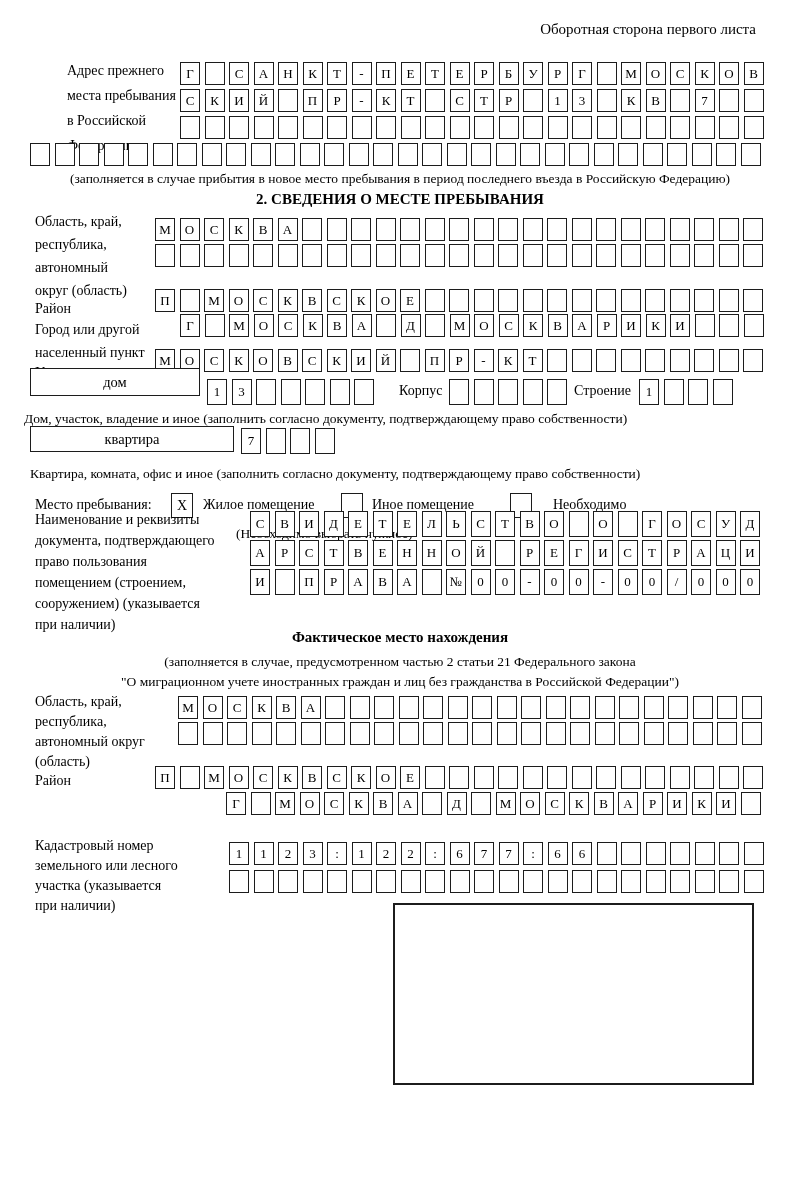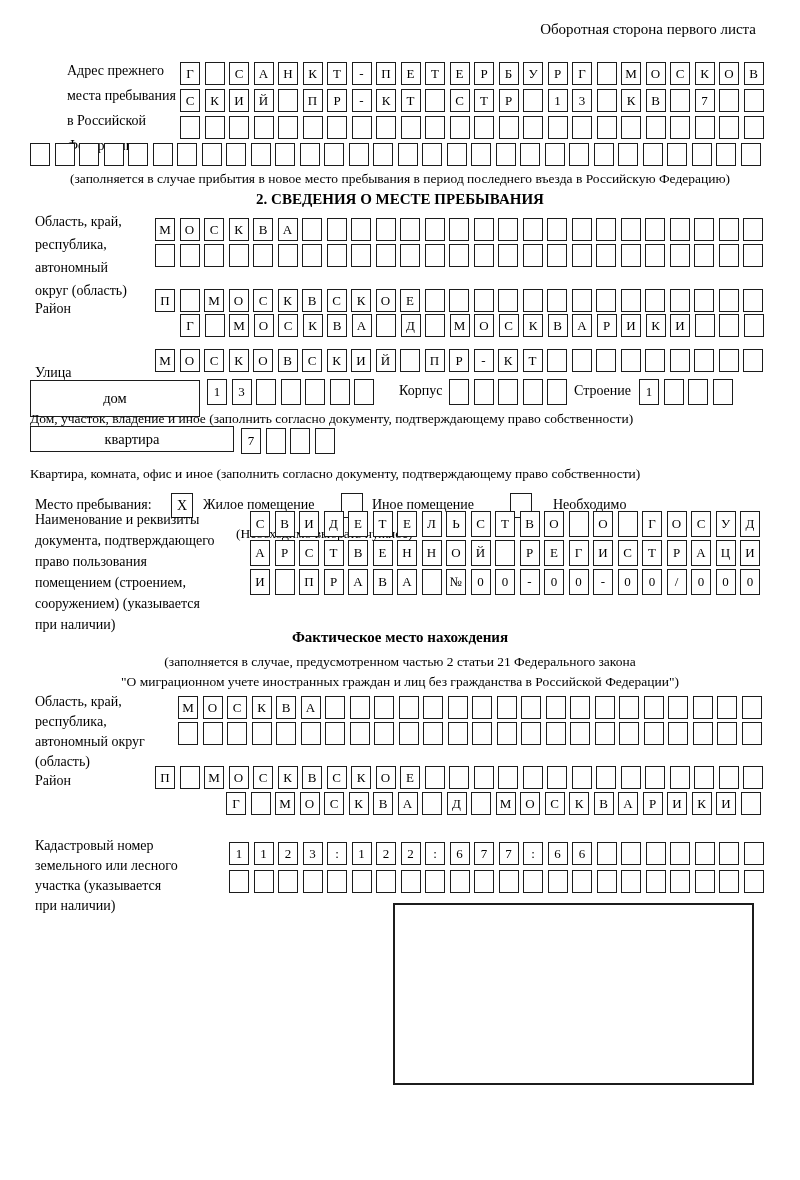--- a/index.html
+++ b/index.html
@@ -228,20 +228,22 @@
       <span class="cell"></span>
       <span class="cell"></span>
       <span class="cell"></span>
       <span class="cell"></span>
       <span class="cell"></span>
       <span class="cell"></span>
       <span class="cell"></span>
       <span class="cell"></span>
     </div>
 
+  <div class="lbl" style="top:318px;left:35px;">Город или другой
+населенный пункт</div>
   <div class="boxrow" style="top:314px;left:180px;">
       <span class="cell">Г</span>
       <span class="cell"></span>
       <span class="cell">М</span>
       <span class="cell">О</span>
       <span class="cell">С</span>
       <span class="cell">К</span>
       <span class="cell">В</span>
       <span class="cell">А</span>
       <span class="cell"></span>
@@ -284,21 +286,21 @@
       <span class="cell"></span>
       <span class="cell"></span>
       <span class="cell"></span>
       <span class="cell"></span>
       <span class="cell"></span>
       <span class="cell"></span>
       <span class="cell"></span>
       <span class="cell"></span>
     </div>
 
-  <div class="widebox" style="top:380px;left:30px;width:170px;height:37px;text-align:right;">дом</div>
+  <div class="widebox" style="top:368px;left:30px;width:170px;height:28px;text-align:right;">дом</div>
   <div class="boxrow h26" style="top:379px;left:207px;">
       <span class="cell">1</span>
       <span class="cell">3</span>
       <span class="cell"></span>
       <span class="cell"></span>
       <span class="cell"></span>
       <span class="cell"></span>
       <span class="cell"></span>
     </div>
   <div class="inline-lbl" style="top:383px;left:399px;">Корпус</div>
@@ -309,21 +311,21 @@
       <span class="cell"></span>
       <span class="cell"></span>
     </div>
   <div class="inline-lbl" style="top:383px;left:574px;">Строение</div>
   <div class="boxrow h26" style="top:379px;left:639px;">
       <span class="cell">1</span>
       <span class="cell"></span>
       <span class="cell"></span>
       <span class="cell"></span>
     </div>
-  <div class="caption" style="top: 409px; left: 30px; white-space: pre-line;">Дом, участок, владение и иное (заполнить согласно документу, подтверждающему право собственности)</div>
+  <div class="caption" style="top: 409px; left: 24px; white-space: pre-line;">Дом, участок, владение и иное (заполнить согласно документу, подтверждающему право собственности)</div>
 
   <div class="widebox" style="top:426px;left:30px;width:204px;height:26px;">квартира</div>
   <div class="boxrow h26" style="top:428px;left:241px;">
       <span class="cell">7</span>
       <span class="cell"></span>
       <span class="cell"></span>
       <span class="cell"></span>
     </div>
   <div class="caption" style="top: 464px; left: 30px; white-space: pre-line;">Квартира, комната, офис и иное (заполнить согласно документу, подтверждающему право собственности)</div>
 

